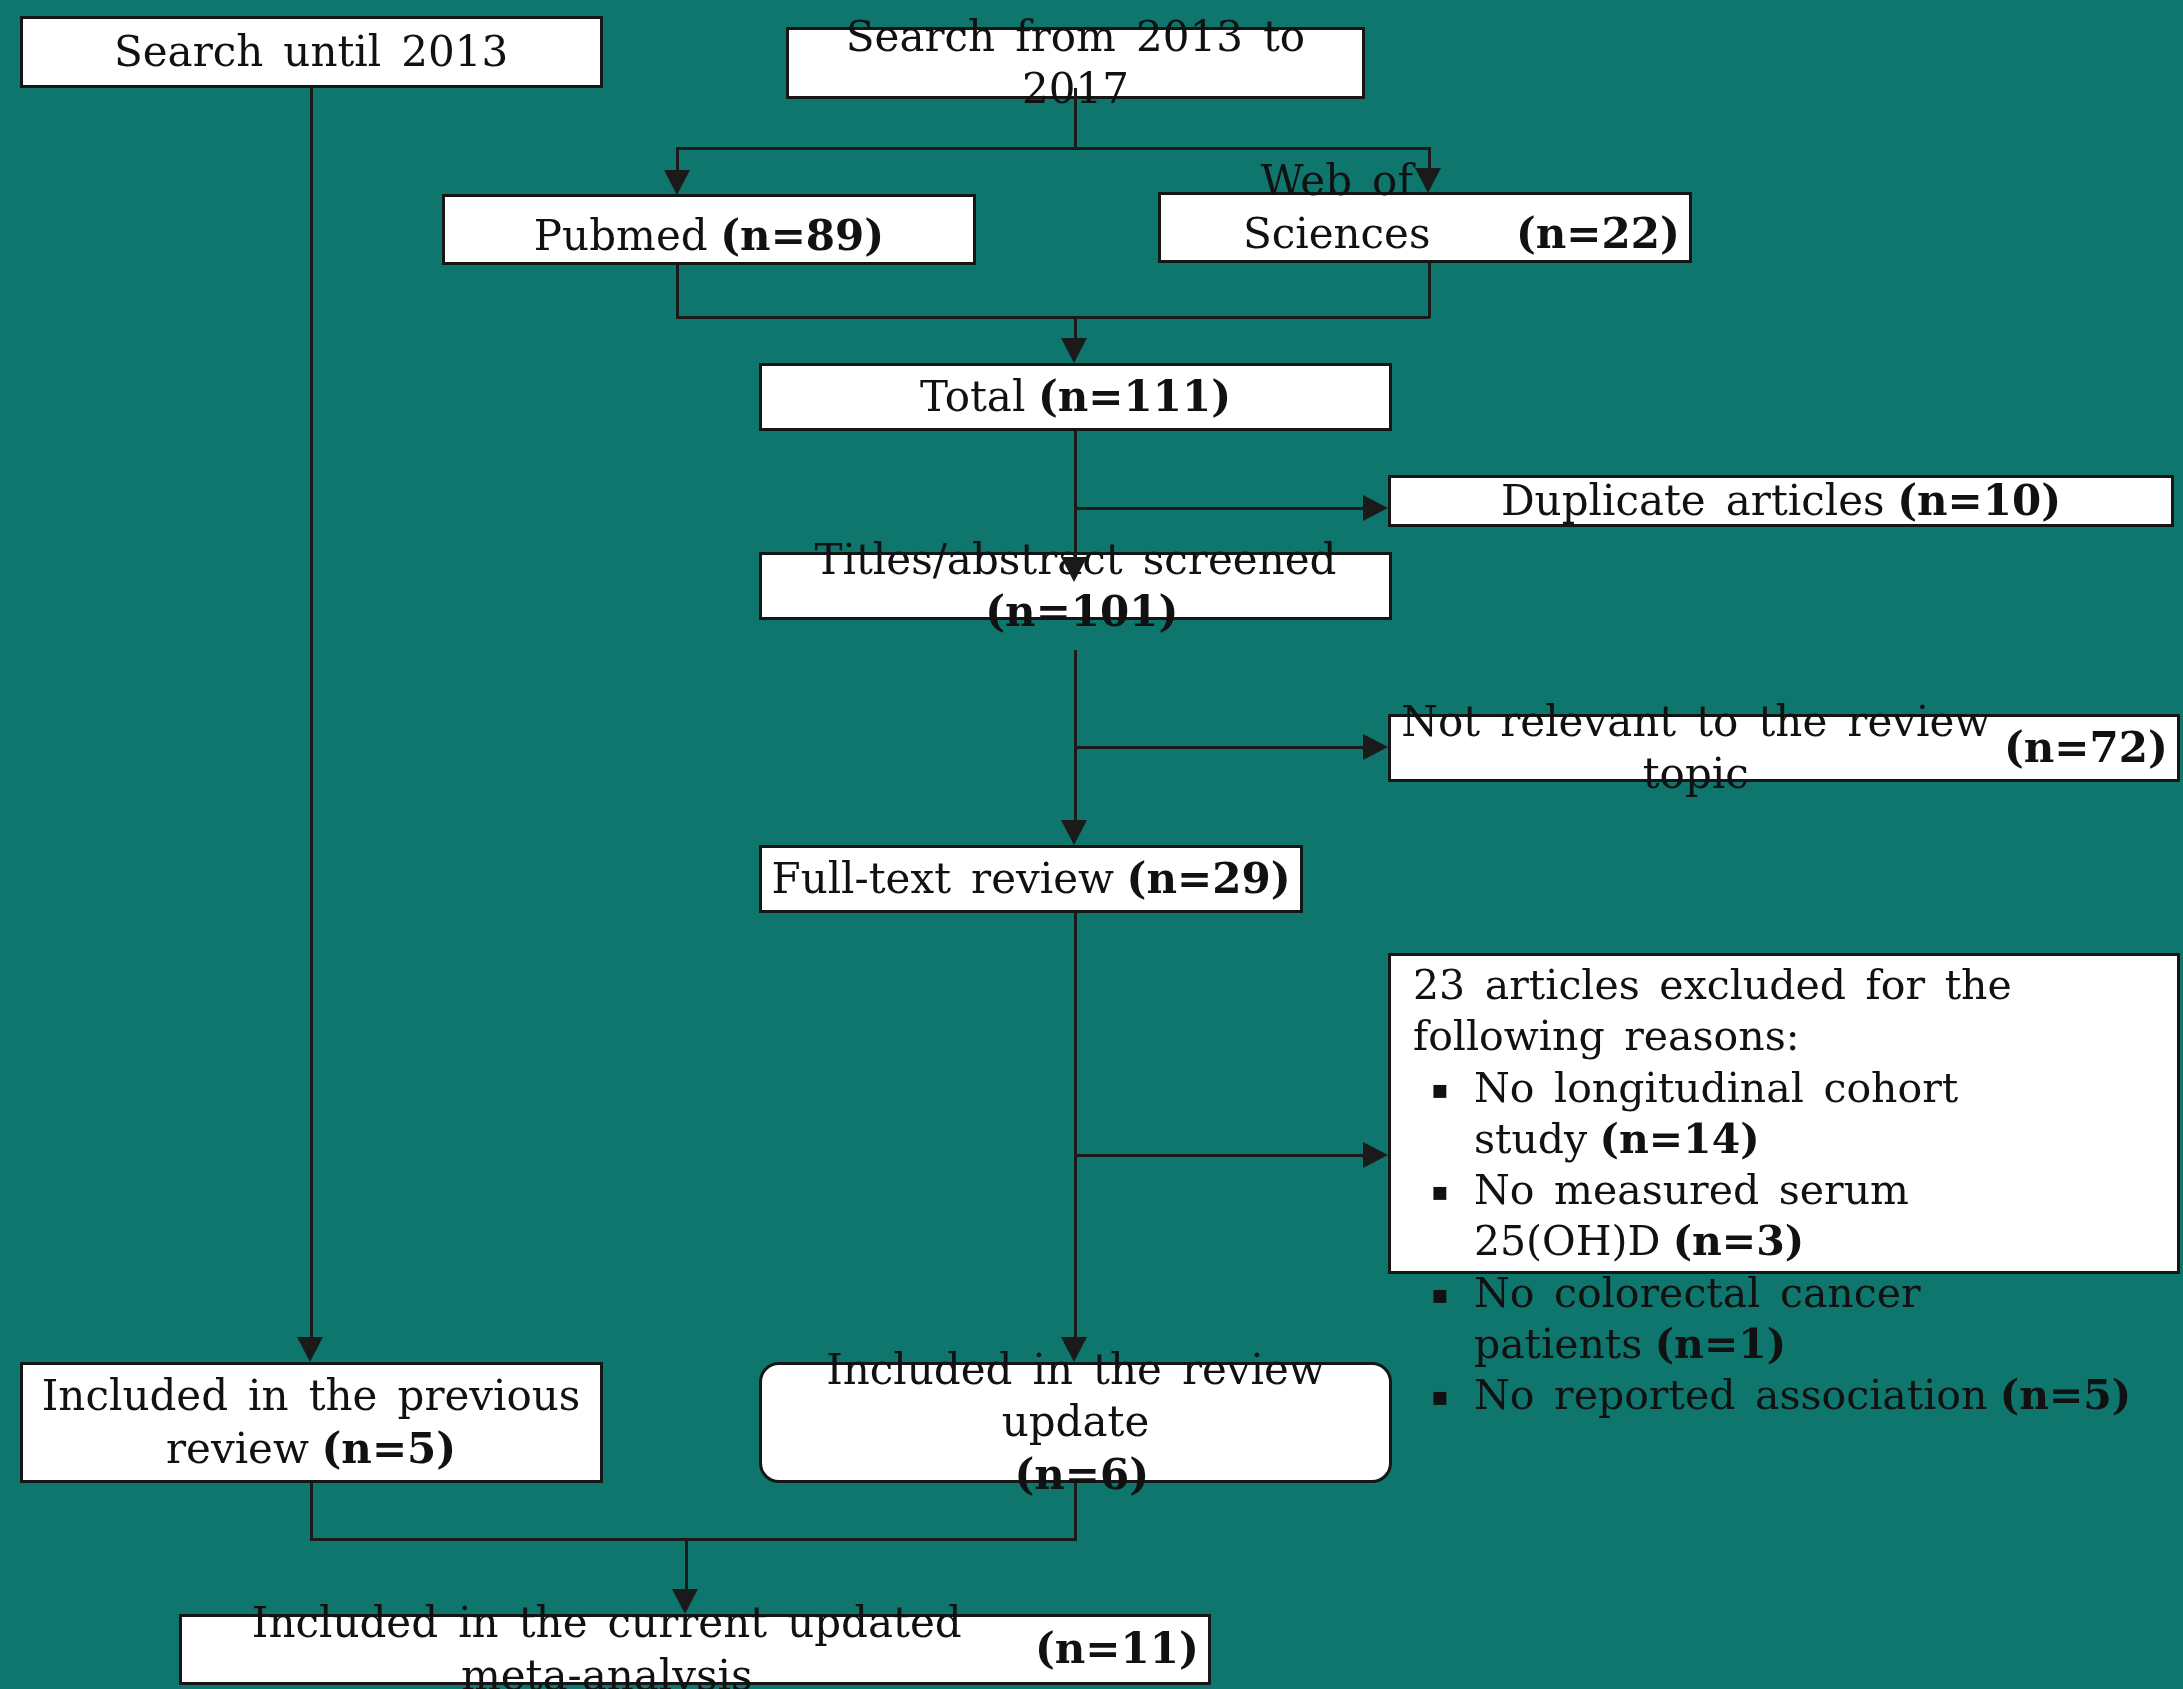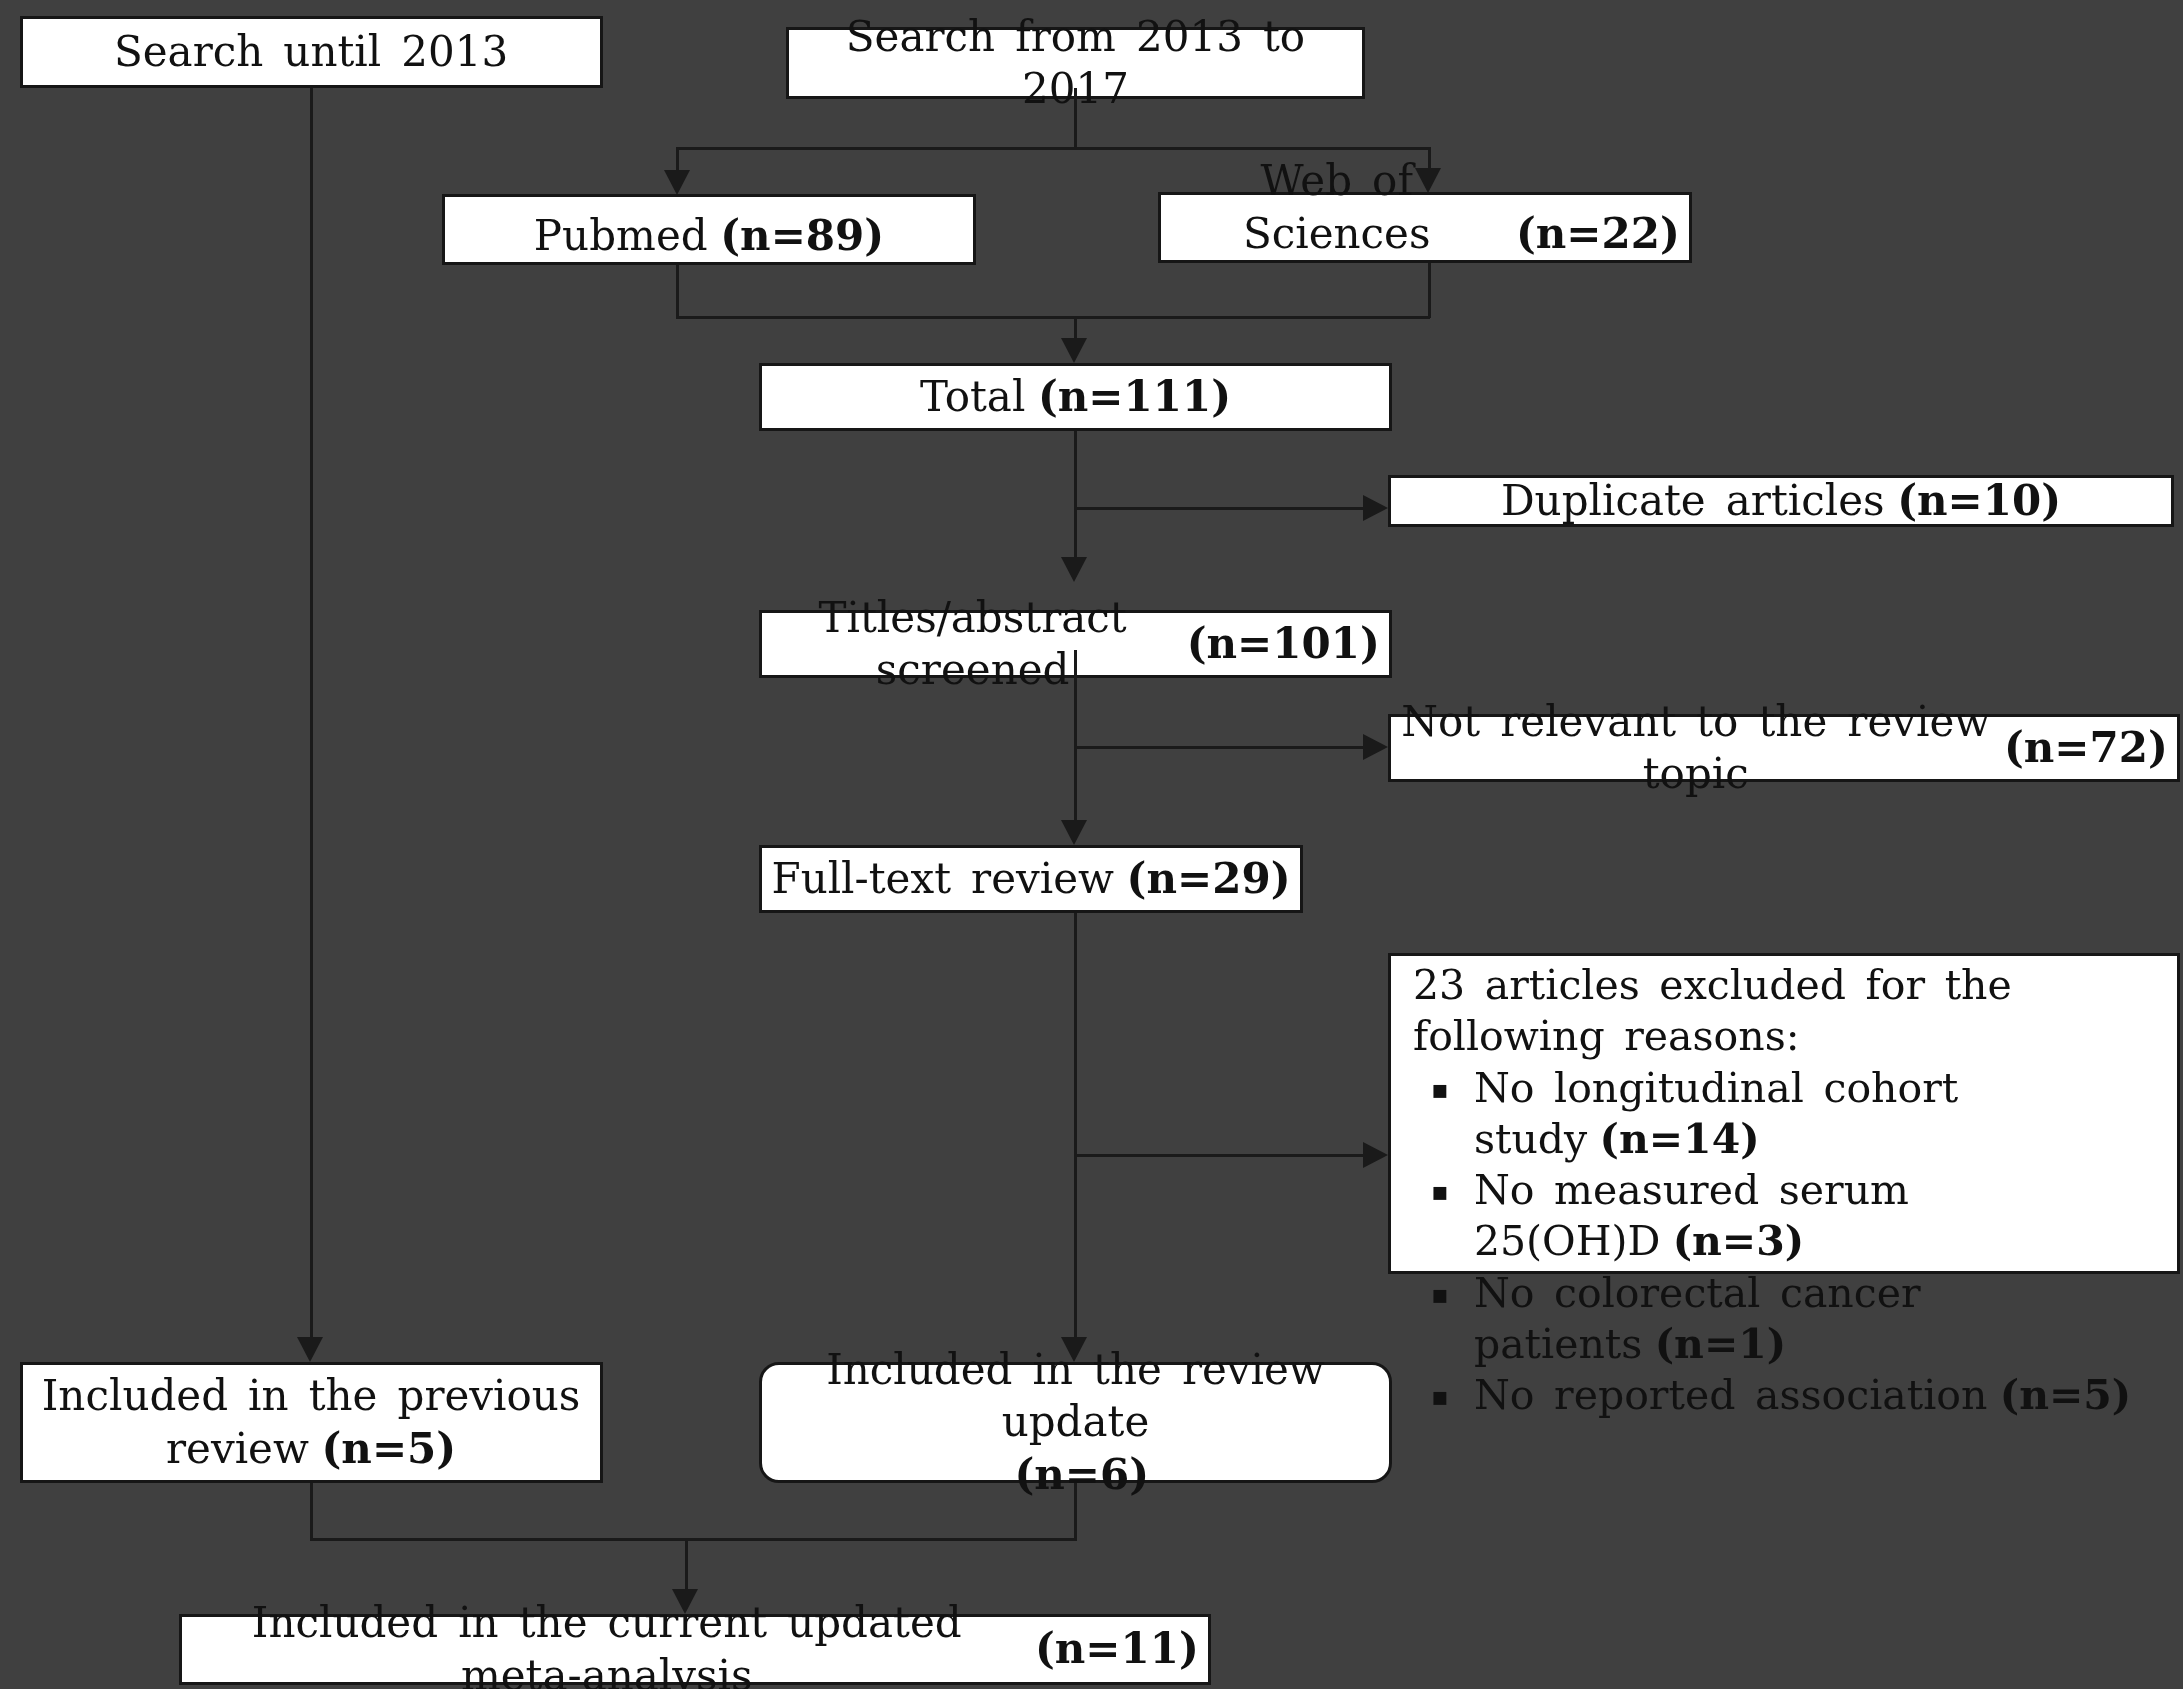--- a/index.html
+++ b/index.html
@@ -4,21 +4,21 @@
 <style>
   html, body {
     margin: 0;
     padding: 0;
     background: #ffffff;
   }
   #stage {
     position: relative;
     width: 2183px;
     height: 1690px;
-    background: #404040;
+    background: #0f766e;
     font-family: "DejaVu Serif", "Liberation Serif", serif;
     color: #111111;
   }
   .box {
     position: absolute;
     border: 3.9px solid #161616;
     background: #ffffff;
     display: flex;
     align-items: center;
     justify-content: center;
@@ -107,21 +107,21 @@
   <div class="box" style="left:759px; top:363px; width:633px; height:68px;">
     <span>Total</span>
       <span class="b count">(n=111)</span>
   </div>
 
   <div class="box" style="left:1388px; top:475px; width:786px; height:52px;">
     <span>Duplicate articles</span>
       <span class="b count">(n=10)</span>
   </div>
 
-  <div class="box" style="left:759px; top:610px; width:633px; height:68px;">
+  <div class="box" style="left:759px; top:552px; width:633px; height:68px;flex-direction:column;">
     <span>Titles/abstract screened</span>
       <span class="b count">(n=101)</span>
   </div>
 
   <div class="box" style="left:1388px; top:714px; width:792px; height:68px;">
     <span>Not relevant to the review topic</span>
       <span class="b count">(n=72)</span>
   </div>
 
   <div class="box" style="left:759px; top:845px; width:544px; height:68px;">

